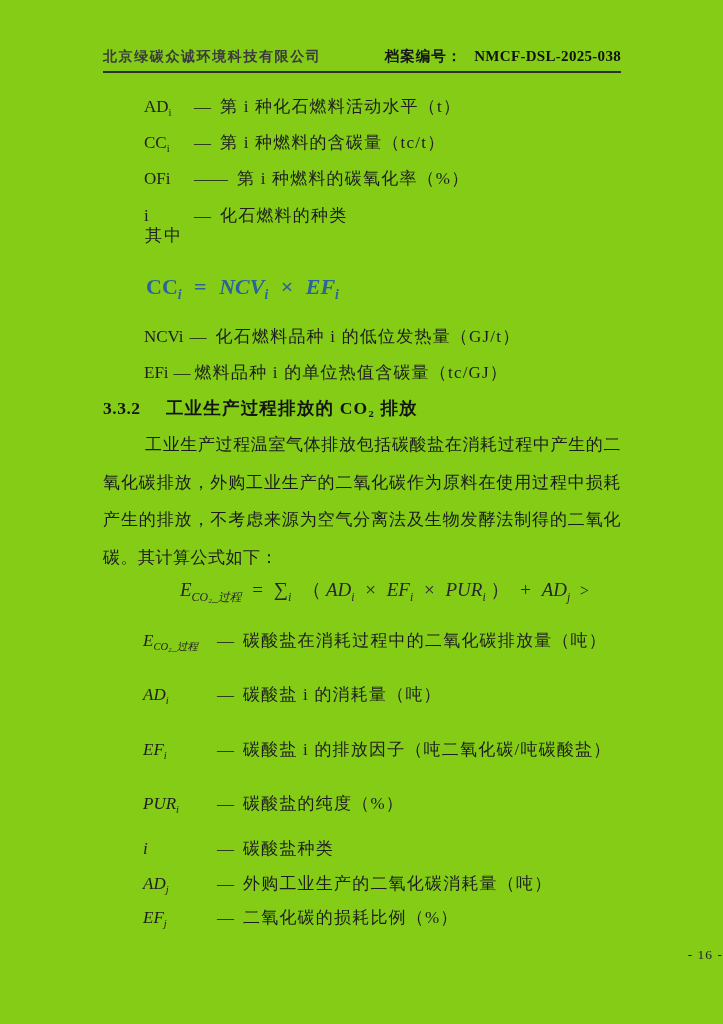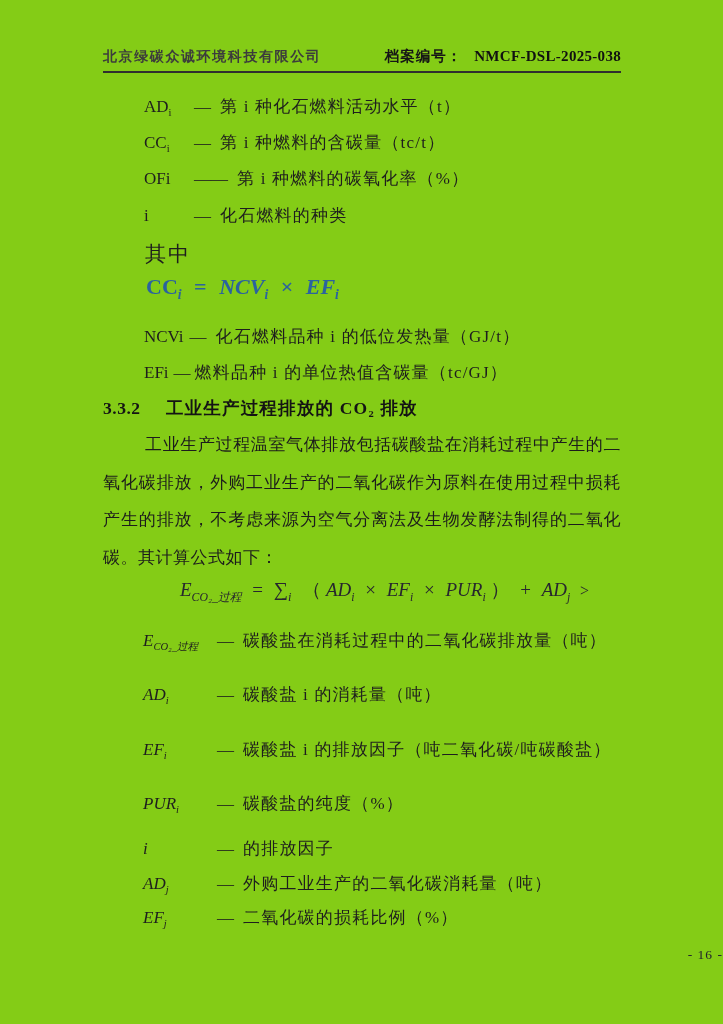--- a/index.html
+++ b/index.html
@@ -24,21 +24,21 @@
     font-size:17px; color:#1e1e1e; white-space:nowrap;
   }
   .trow .sym { display:inline-block; }
   .sym-w50 { min-width:50px; }
   .sym-w74 { min-width:74px; }
   .trow .dash { margin-right:9px; letter-spacing:0; }
   .trow .desc { letter-spacing:1.2px; }
   .it { font-style:italic; }
   sub { font-size:62%; line-height:0; }
   
-  .among { position:absolute; left:145px; top:240px; font-size:21px; letter-spacing:2px; }
+  .among { position:absolute; left:145px; top:224px; font-size:17px; letter-spacing:2px; }
   
   .formula1 {
     position:absolute; left:146px; top:274px; font-size:22px; font-weight:bold;
     white-space:nowrap;
   }
   .formula1 .op { margin:0 7px; }
   
   .section-heading {
     position:absolute; left:103px; top:396px; font-size:17.5px; font-weight:bold;
     color:#141414; white-space:nowrap;
@@ -160,21 +160,21 @@
     <span class="desc">碳酸盐 i 的排放因子（吨二氧化碳/吨碳酸盐）</span>
   </div>
   <div class="trow" style="top:792px;left:143px">
     <span class="sym sym-w74 it"><span>PUR</span><sub>i</sub></span>
     <span class="dash">—</span>
     <span class="desc">碳酸盐的纯度（%）</span>
   </div>
   <div class="trow" style="top:837px;left:143px">
     <span class="sym sym-w74 it"><span>i</span><sub></sub></span>
     <span class="dash">—</span>
-    <span class="desc">的排放因子</span>
+    <span class="desc">碳酸盐种类</span>
   </div>
   <div class="trow" style="top:872px;left:143px">
     <span class="sym sym-w74 it"><span>AD</span><sub>j</sub></span>
     <span class="dash">—</span>
     <span class="desc">外购工业生产的二氧化碳消耗量（吨）</span>
   </div>
   <div class="trow" style="top:906px;left:143px">
     <span class="sym sym-w74 it"><span>EF</span><sub>j</sub></span>
     <span class="dash">—</span>
     <span class="desc">二氧化碳的损耗比例（%）</span>

